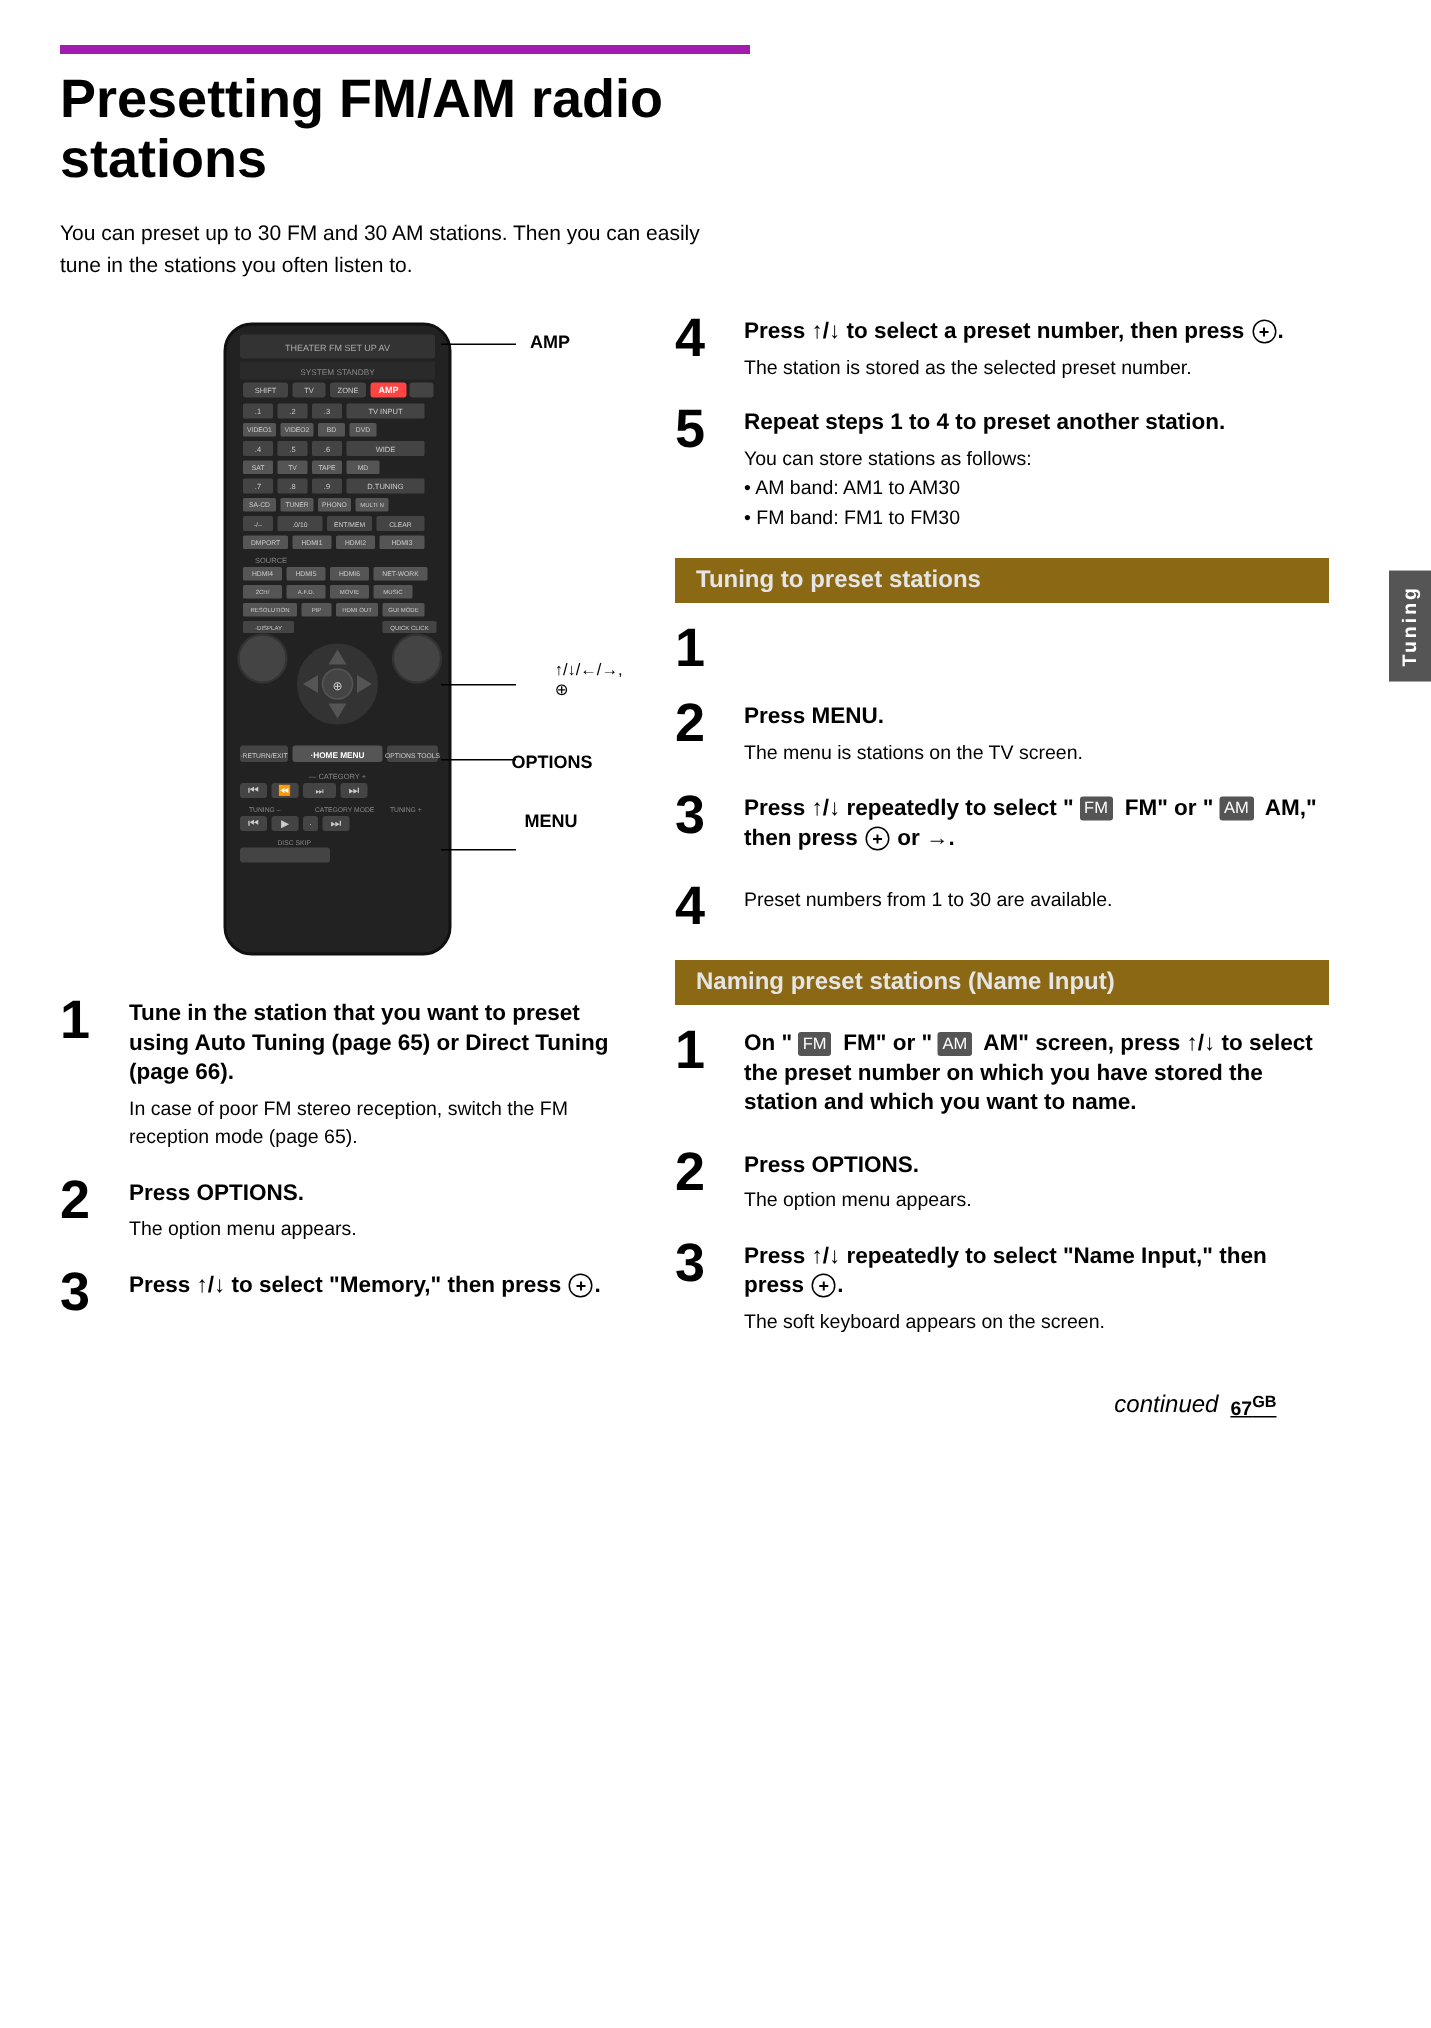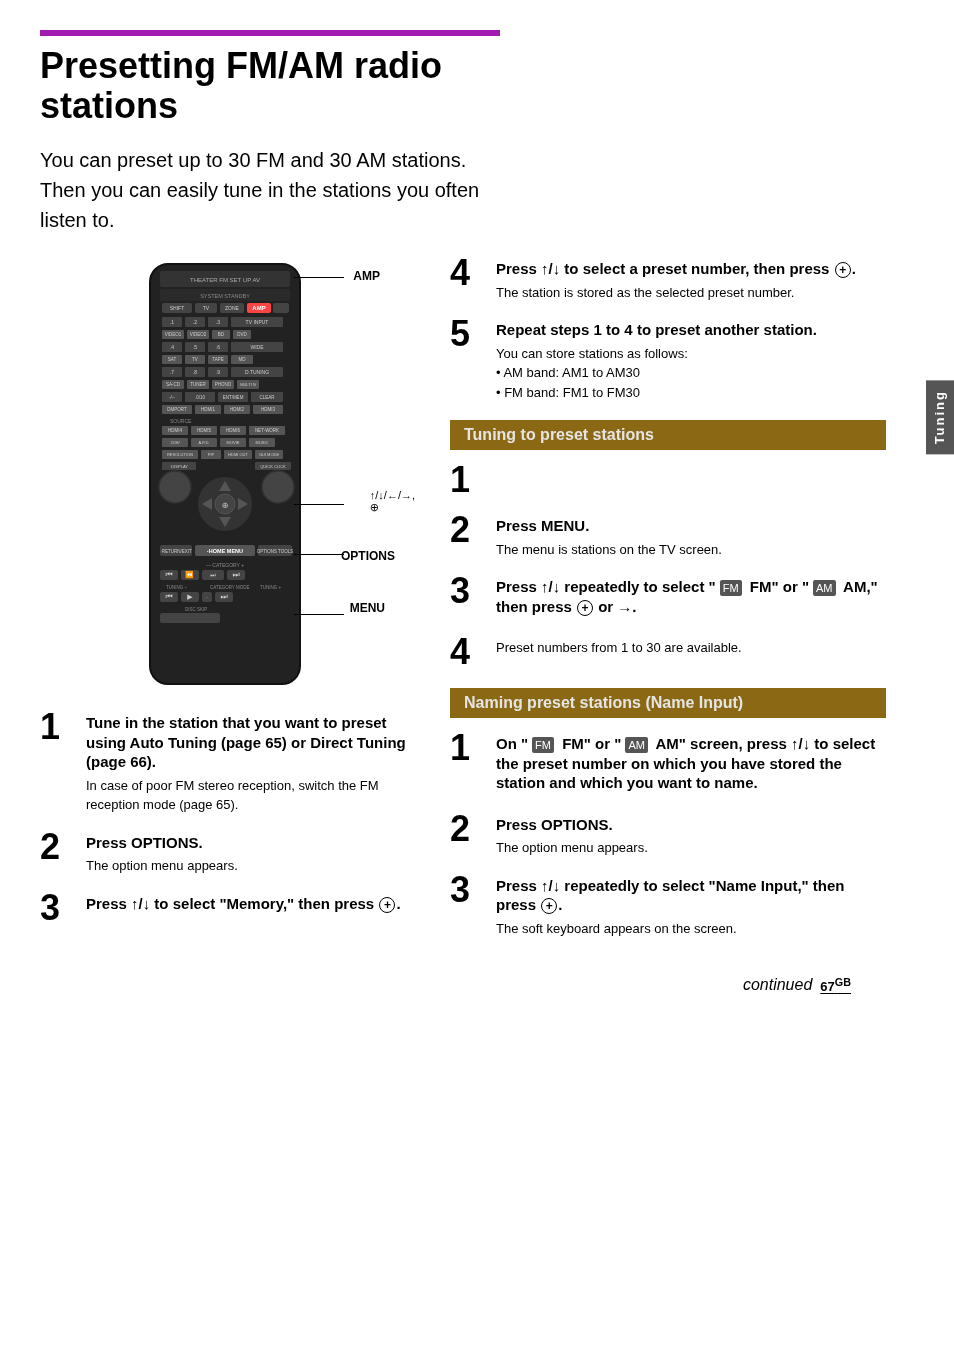--- a/index.html
+++ b/index.html
@@ -48,21 +48,21 @@
       font-size: 36px;
       font-weight: 900;
       line-height: 1.1;
       margin-bottom: 20px;
       border-top: 6px solid #a21caf;
       padding-top: 10px;
       max-width: 460px;
     }
 
     .intro-text {
-      font-size: 20px;
+      font-size: 14px;
       line-height: 1.5;
       margin-bottom: 24px;
       max-width: 440px;
     }
 
     
     .two-col {
       display: flex;
       gap: 30px;
       width: 100%;
@@ -191,21 +191,21 @@
     .label-arrows {
       position: absolute;
       right: -85px;
       top: 230px;
       font-size: 11px;
     }
 
     .label-menu {
       position: absolute;
       right: -55px;
-      top: 342px;
+      top: 329px;
       font-size: 12px;
       font-weight: bold;
     }
 
     .label-line-amp {
       position: absolute;
       right: -14px;
       top: 18px;
       width: 50px;
       height: 1px;

